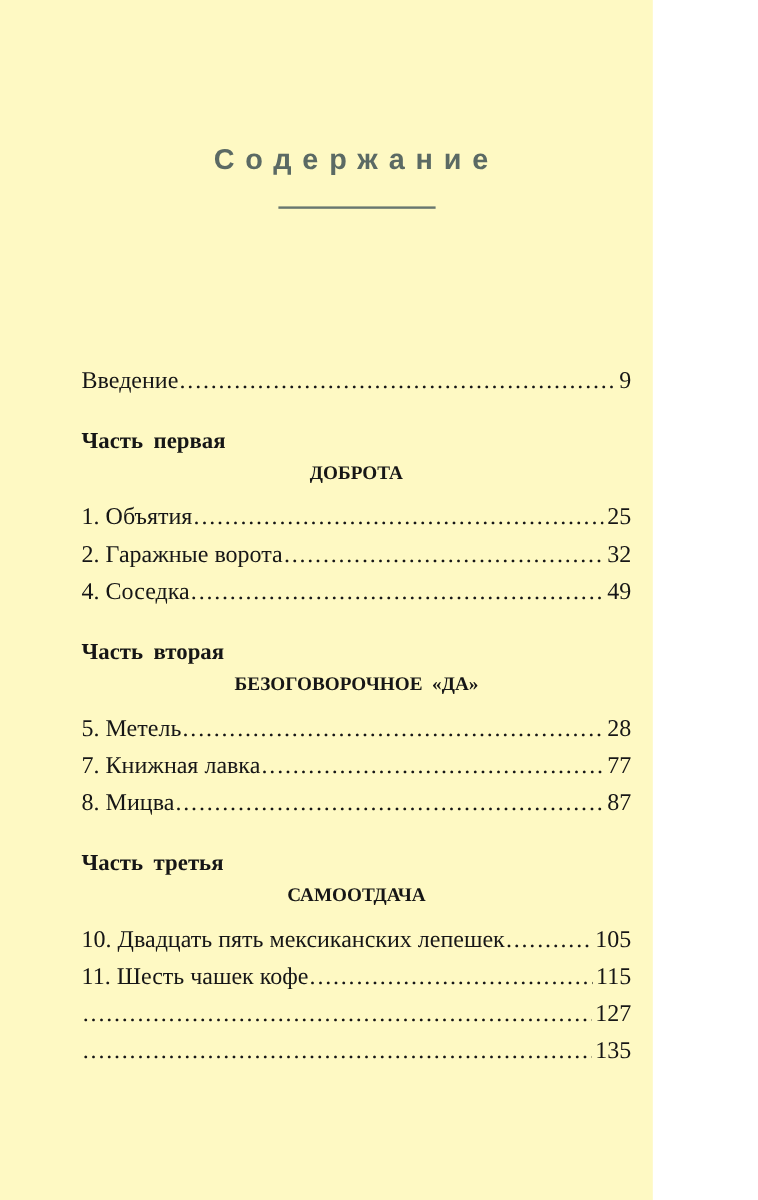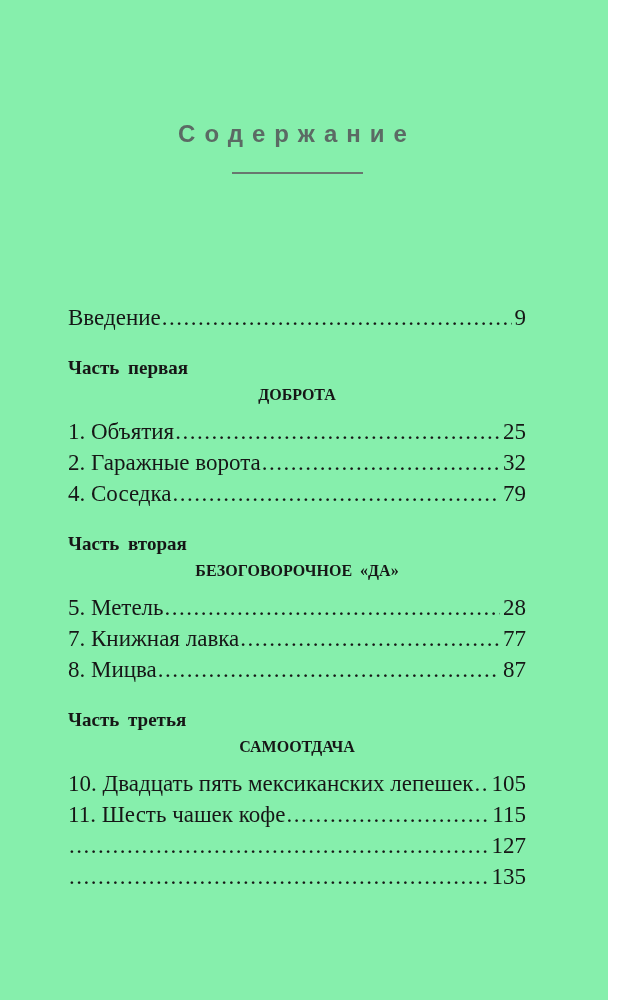--- a/index.html
+++ b/index.html
@@ -2,23 +2,23 @@
 <html><head>
 <meta charset="utf-8">
 <style>
   html, body {
     margin: 0;
     padding: 0;
     background: #ffffff;
   }
   .page {
     position: relative;
-    width: 608px;
+    width: 544px;
     height: 1000px;
-    background: #86efac;
+    background: #fef9c3;
     overflow: hidden;
     font-family: "Liberation Serif", serif;
     color: #161616;
   }
   .content {
     position: absolute;
     left: 68px;
     top: 0;
     width: 458px;
   }
@@ -37,21 +37,21 @@
     height: 2px;
     background: #68776f;
     margin: 24px auto 0 auto;
   }
   .toc {
     margin-top: 128px;
   }
   .toc-row {
     display: flex;
     align-items: baseline;
-    font-size: 23px;
+    font-size: 20px;
     line-height: 31px;
     white-space: nowrap;
   }
   .toc-label {
     flex: 0 0 auto;
   }
   .dots {
     flex: 1 1 auto;
     overflow: hidden;
     margin: 0 1px;
@@ -106,21 +106,21 @@
         <span class="toc-page-num">25</span>
       </div>
       <div class="toc-row">
         <span class="toc-label">2. Гаражные ворота</span>
         <span class="dots"></span>
         <span class="toc-page-num">32</span>
       </div>
       <div class="toc-row">
         <span class="toc-label">4. Соседка</span>
         <span class="dots"></span>
-        <span class="toc-page-num">79</span>
+        <span class="toc-page-num">49</span>
       </div>
 
       <div class="part-heading">Часть вторая</div>
       <div class="part-subtitle">БЕЗОГОВОРОЧНОЕ «ДА»</div>
 
       <div class="toc-row">
         <span class="toc-label">5. Метель</span>
         <span class="dots"></span>
         <span class="toc-page-num">28</span>
       </div>

